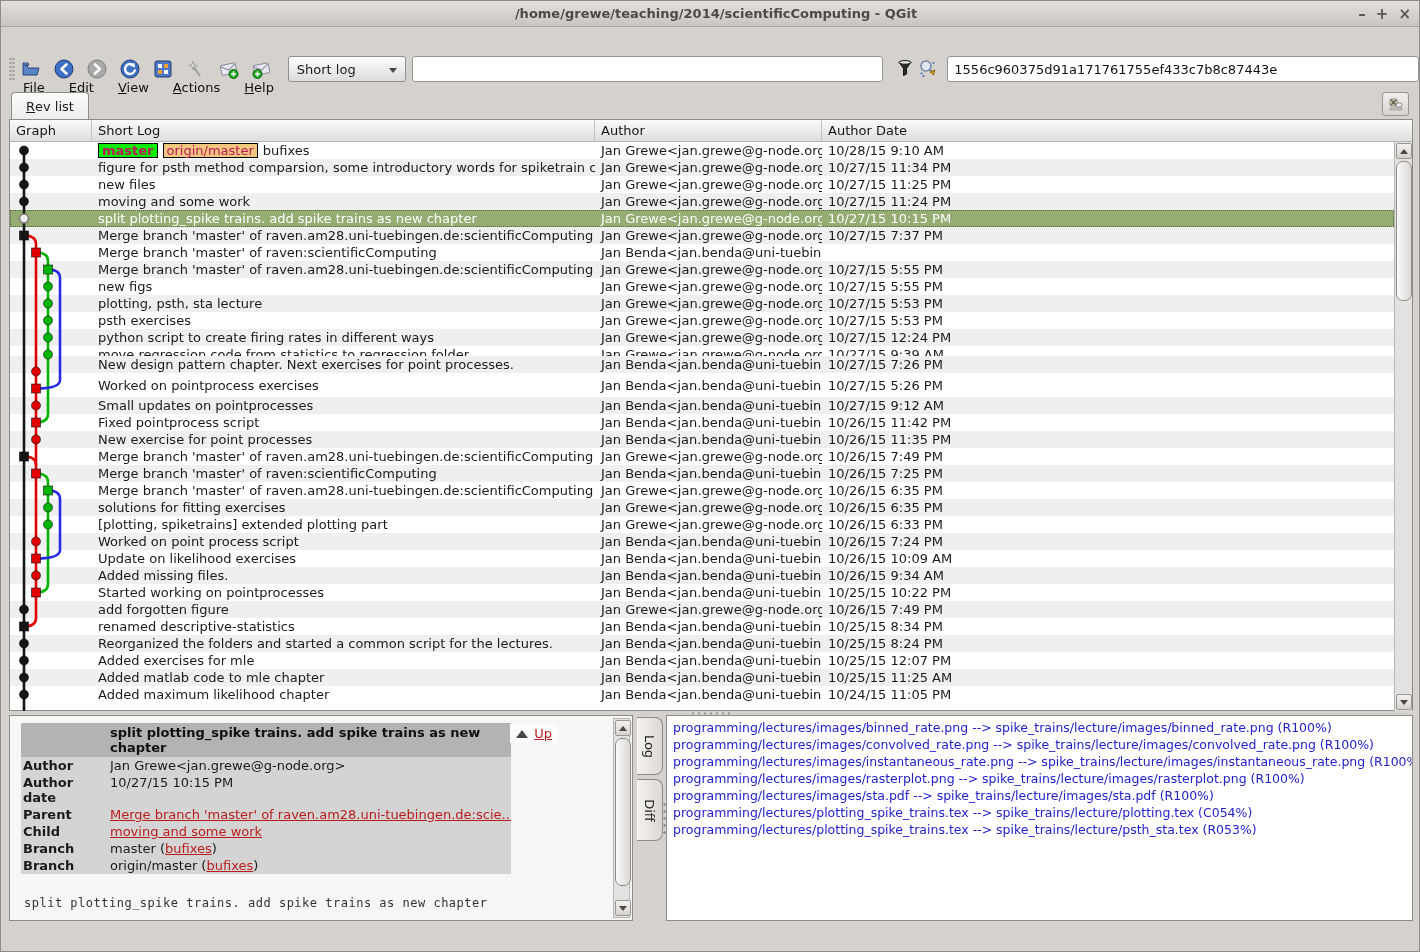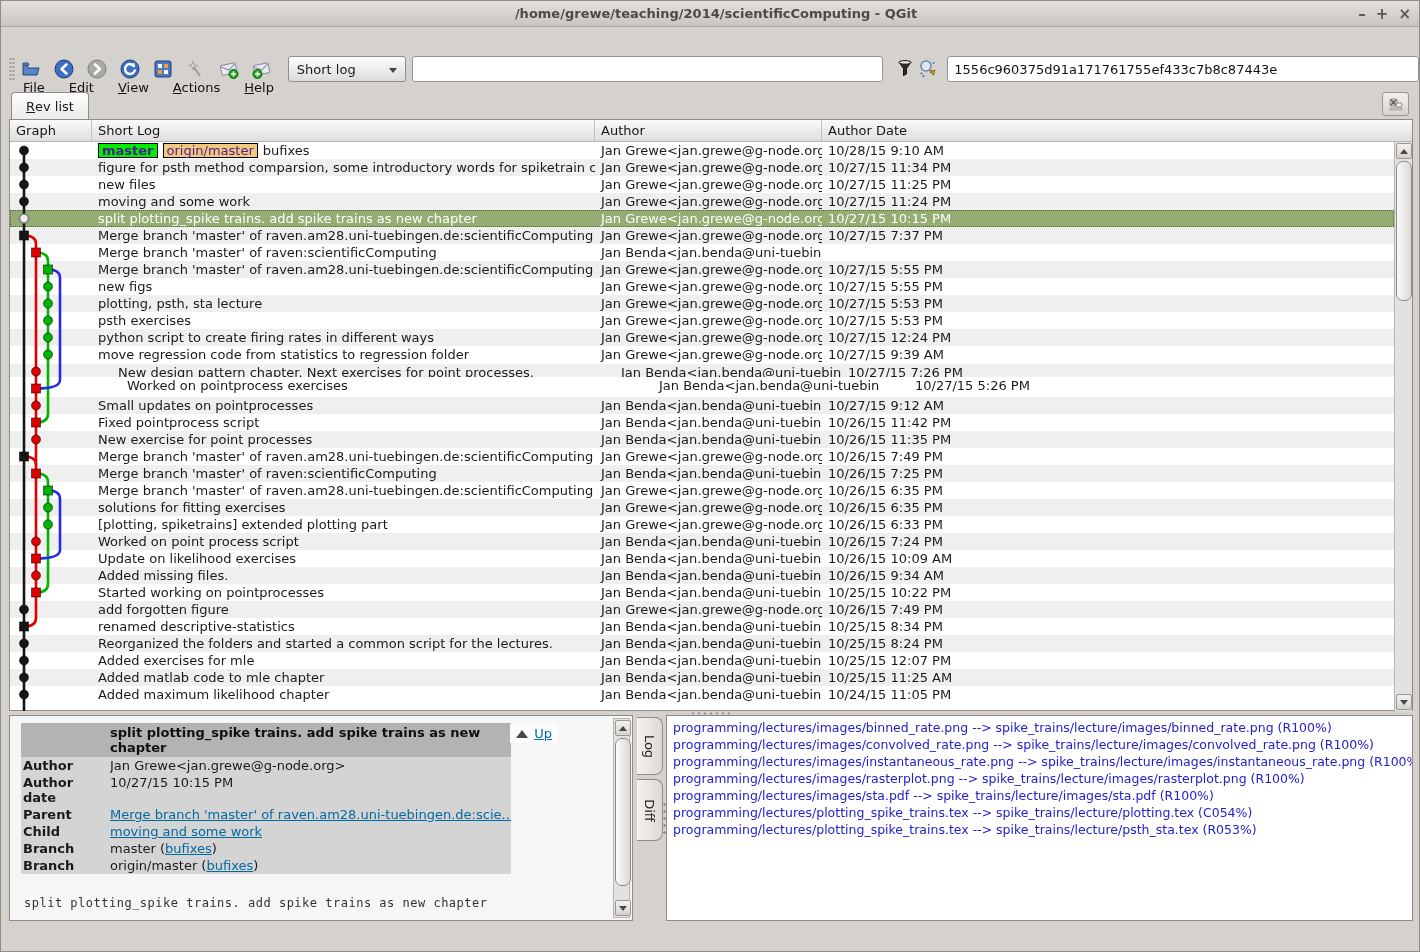--- a/index.html
+++ b/index.html
@@ -46,21 +46,21 @@
   .rows { position:absolute; left:0; top:22px; width:1384px; height:569px; overflow:hidden; }
   .row { position:absolute; left:0; width:100%; height:17px; display:flex; white-space:nowrap; }
   .row.odd { background:#efefef; }
   .row.even { background:#ffffff; }
   .row.selected { color:#fff; outline:1px dotted #4e6b33; outline-offset:-1px; }
   .cell { height:17px; line-height:17px; overflow:hidden; }
   .cell.graph { width:82px; flex:none; }
   .cell.log { width:503px; flex:none; padding-left:6px; }
   .cell.author { width:227px; flex:none; padding-left:6px; }
   .cell.date { flex:1; padding-left:6px; }
-  .badge { display:inline-block; border:1px solid #000; padding:0 3px; margin-right:5px; height:15px; line-height:14px; color:#4c1d95; }
+  .badge { display:inline-block; border:1px solid #000; padding:0 3px; margin-right:5px; height:15px; line-height:14px; color:#be185d; }
   .badge.branch { font-weight:bold; }
   .graph-svg { position:absolute; left:0; top:22px; width:82px; height:569px; pointer-events:none; }
 
   
   .vscroll { position:absolute; right:0; top:22px; width:18px; height:569px; background:#e4e2e0; border-left:1px solid #b6b6b6; }
   .sb-btn { position:absolute; left:1px; width:16px; height:16px; background:linear-gradient(#f4f2f0,#d6d2ce); border:1px solid #9a9692; border-radius:2px; display:flex; align-items:center; justify-content:center; }
   .sb-up { top:1px; } .sb-down { bottom:1px; }
   .tri-up { width:0; height:0; border-left:4px solid transparent; border-right:4px solid transparent; border-bottom:5px solid #4a4846; }
   .tri-down { width:0; height:0; border-left:4px solid transparent; border-right:4px solid transparent; border-top:5px solid #4a4846; }
   .sb-thumb { position:absolute; left:1px; width:16px; background:linear-gradient(90deg,#fbfafa,#dcd9d6); border:1px solid #8f8b87; border-radius:7px; }
@@ -70,21 +70,21 @@
   .hsplit .dots { position:absolute; left:50%; top:1px; width:40px; height:3px; margin-left:-20px;
     background-image:radial-gradient(circle,#8f8b87 1px,transparent 1.2px); background-size:6px 3px; }
 
   
   .details { position:absolute; left:8px; top:714px; width:624px; height:206px; background:#f6f6f6; border:1px solid #8f8b87; }
   .infobox { position:absolute; left:11px; top:7px; width:490px; }
   .ib-title { background:#b3b3b3; font-weight:bold; padding:2px 0 2px 89px; color:#101010; }
   .ib-row { background:#d4d4d4; display:flex; padding:1px 0; }
   .ib-label { width:89px; font-weight:bold; padding-left:2px; flex:none; }
   .ib-value { overflow:hidden; white-space:nowrap; }
-  a.link { color:#0369a1; text-decoration:underline; cursor:pointer; }
+  a.link { color:#b91c1c; text-decoration:underline; cursor:pointer; }
   .up-link { position:absolute; right:74px; top:8px; display:flex; align-items:center; gap:6px; background:#fcfcfc; padding:2px 6px; }
   .up-tri { width:0; height:0; border-left:6px solid transparent; border-right:6px solid transparent; border-bottom:8px solid #4a4846; }
   .details .vscroll2 { position:absolute; right:2px; top:2px; width:17px; height:200px; background:#e4e2e0; border:1px solid #bab6b2; }
   .msg { position:absolute; left:14px; bottom:10px; font-family:"DejaVu Sans Mono","Liberation Mono",monospace; font-size:12px; color:#333; letter-spacing:0.5px; }
 
   .side-tabs { position:absolute; left:634px; top:714px; width:30px; height:206px; }
   .vtab { position:absolute; left:2px; width:26px; background:linear-gradient(90deg,#f4f2f0,#dcd8d4); border:1px solid #8f8b87; border-left:none; border-radius:0 8px 8px 0; display:flex; align-items:center; justify-content:center; }
   .vtab span { transform:rotate(90deg); white-space:nowrap; color:#222; }
   .vtab.t-log { top:2px; height:58px; }
   .vtab.t-diff { top:64px; height:62px; }
@@ -296,27 +296,27 @@
           <div class="cell log">python script to create firing rates in different ways</div>
           <div class="cell author">Jan Grewe&lt;jan.grewe@g-node.org&gt;</div>
           <div class="cell date">10/27/15 12:24 PM</div>
         </div>
         <div class="row even" style="top: 204px;">
           <div class="cell graph"></div>
           <div class="cell log">move regression code from statistics to regression folder</div>
           <div class="cell author">Jan Grewe&lt;jan.grewe@g-node.org&gt;</div>
           <div class="cell date">10/27/15 9:39 AM</div>
         </div>
-        <div class="row odd" style="top: 222px; padding-left: 20px;">
+        <div class="row odd" style="top: 214px;">
           <div class="cell graph"></div>
           <div class="cell log">New design pattern chapter. Next exercises for point processes.</div>
           <div class="cell author">Jan Benda&lt;jan.benda@uni-tuebing...</div>
           <div class="cell date">10/27/15 7:26 PM</div>
         </div>
-        <div class="row even" style="top: 235px; gap: 29px;">
+        <div class="row even" style="top: 235px;">
           <div class="cell graph"></div>
           <div class="cell log">Worked on pointprocess exercises</div>
           <div class="cell author">Jan Benda&lt;jan.benda@uni-tuebing...</div>
           <div class="cell date">10/27/15 5:26 PM</div>
         </div>
         <div class="row odd" style="top: 255px;">
           <div class="cell graph"></div>
           <div class="cell log">Small updates on pointprocesses</div>
           <div class="cell author">Jan Benda&lt;jan.benda@uni-tuebing...</div>
           <div class="cell date">10/27/15 9:12 AM</div>

